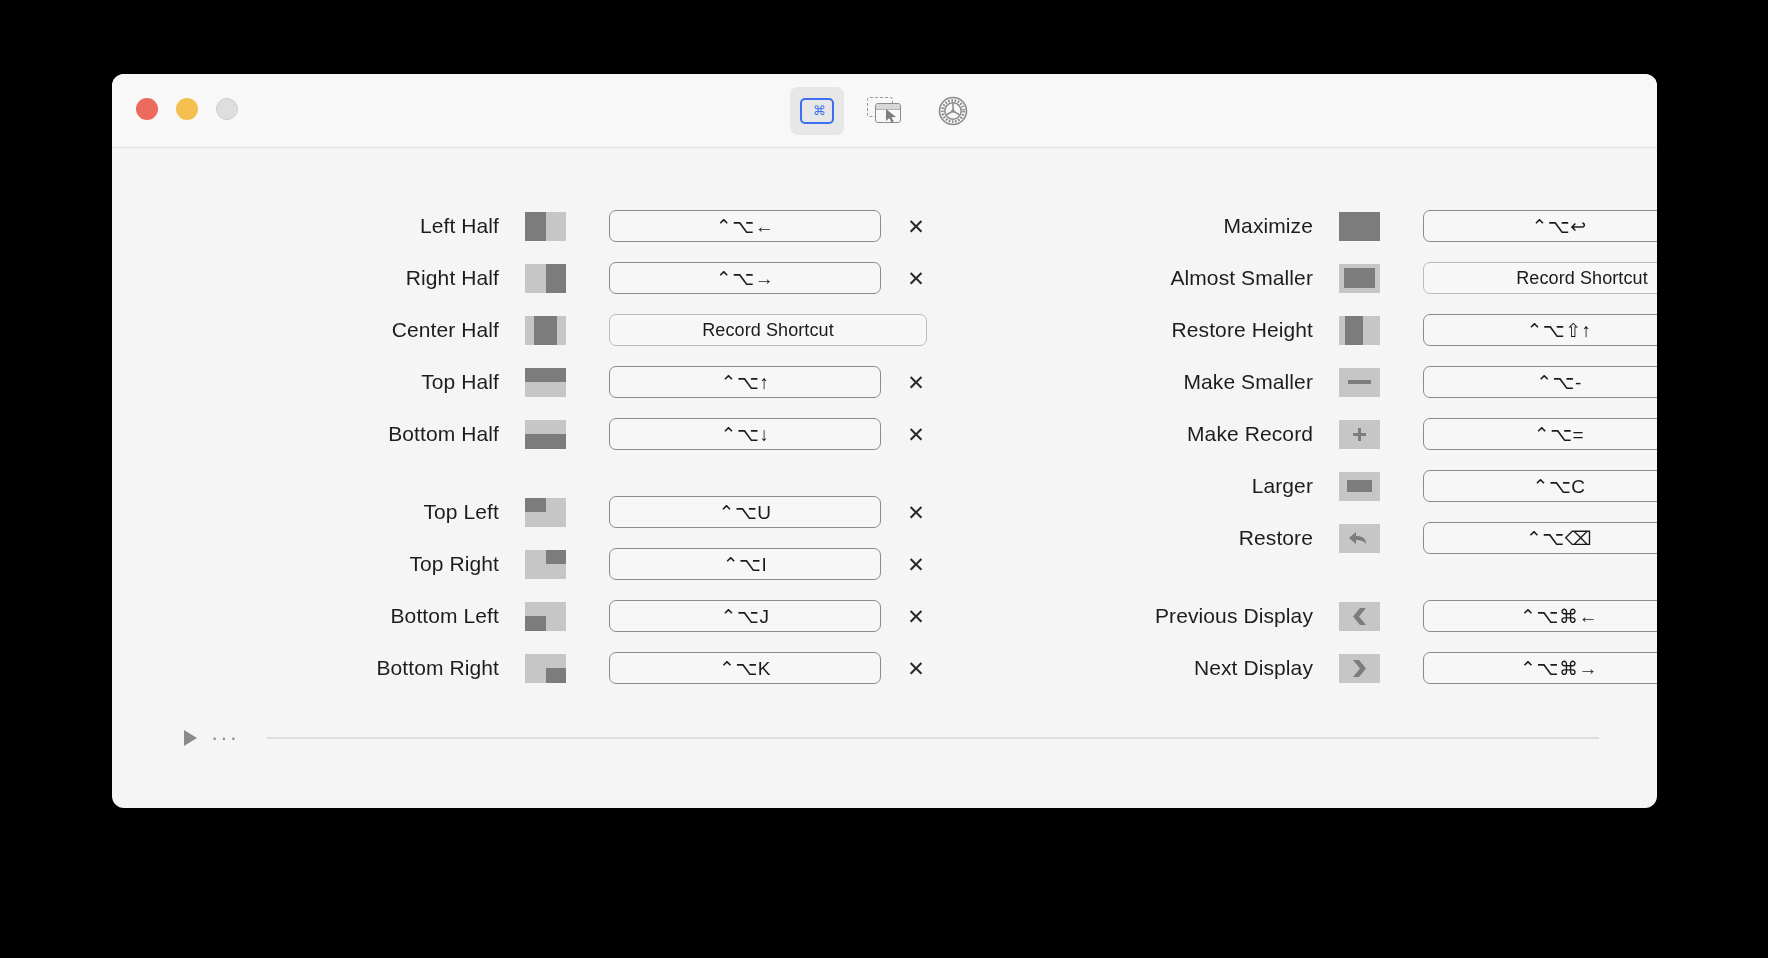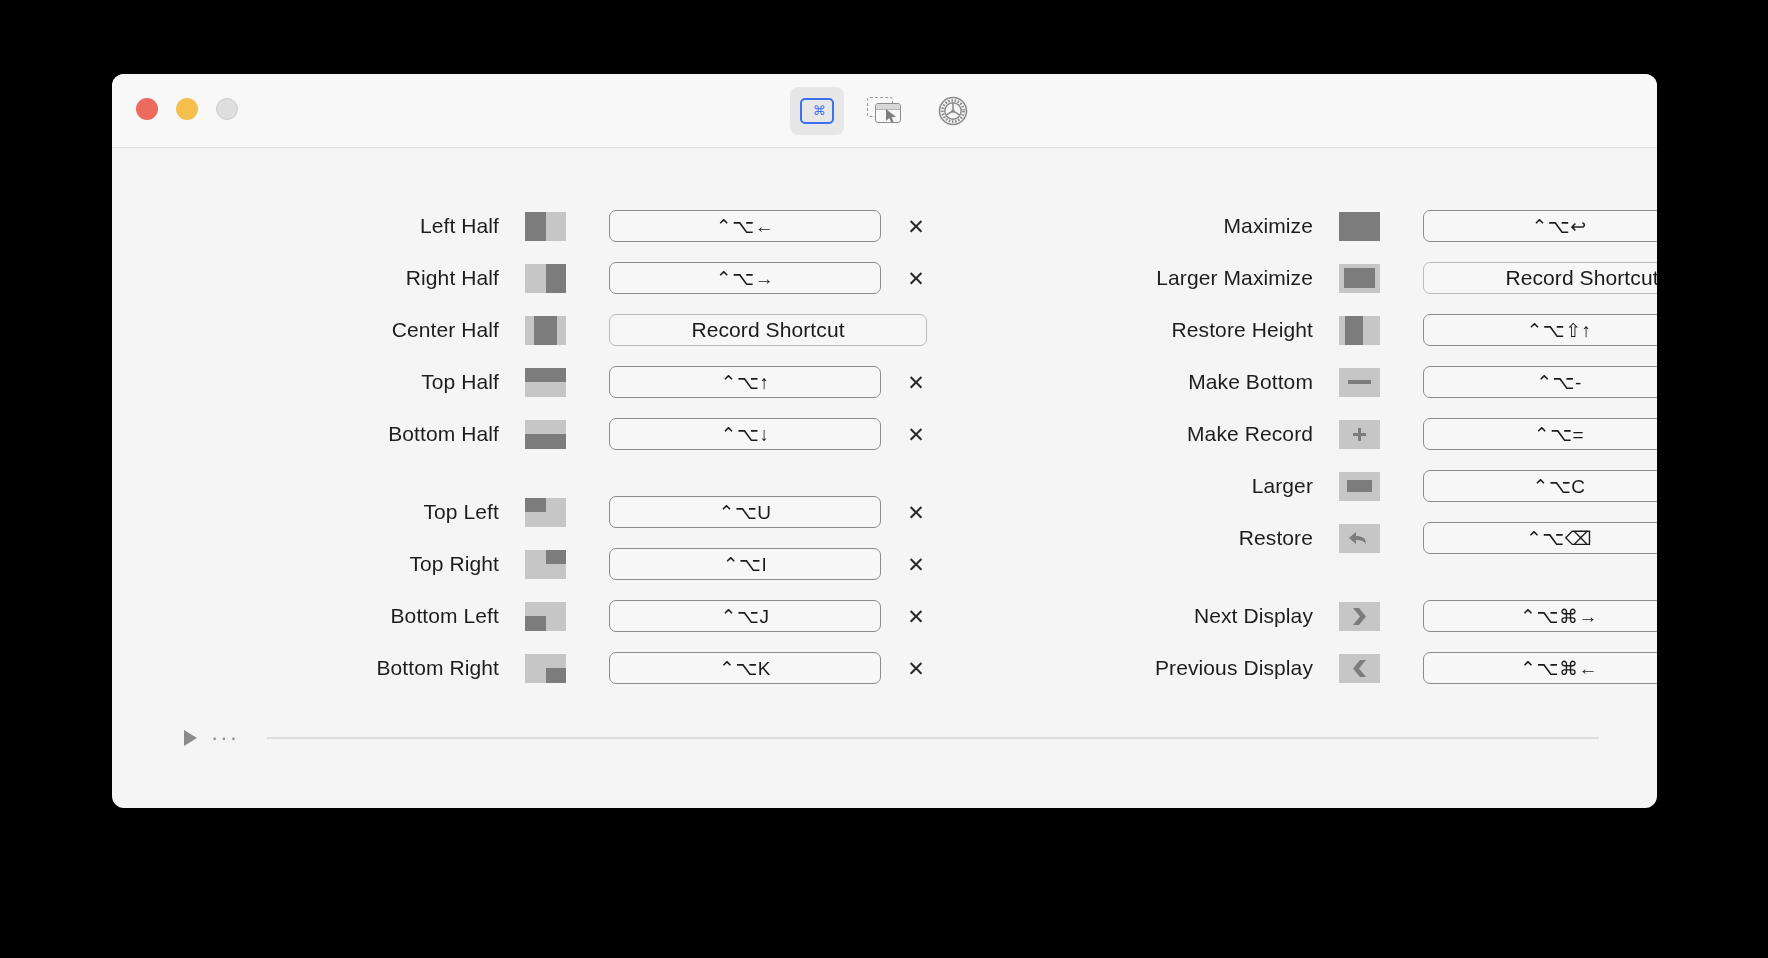--- a/index.html
+++ b/index.html
@@ -189,21 +189,21 @@
     align-items: center;
     justify-content: center;
     font-size: 19px;
     color: #1a1a1a;
     box-sizing: border-box;
     letter-spacing: 0.5px;
   }
   .shortcut.record {
     width: 318px;
     border-color: #bcbcbc;
-    font-size: 21px;
+    font-size: 18px;
     letter-spacing: 0.1px;
   }
 
   .clear-btn {
     width: 46px;
     height: 32px;
     display: flex;
     align-items: center;
     justify-content: center;
     color: #2a2a2a;
@@ -365,36 +365,36 @@
         <div class="col right" id="col-right">
             <div class="row">
               <div class="row-label">Maximize</div>
               <div class="row-icon">
                 <div class="fill" style="left: 0%; top: 0%; width: 100%; height: 100%;"></div>
               </div>
               <div class="shortcut">⌃⌥↩</div>
               <div class="clear-btn">✕</div>
             </div>
             <div class="row">
-              <div class="row-label">Larger Maximize</div>
+              <div class="row-label">Almost Smaller</div>
               <div class="row-icon">
                 <div class="fill" style="left: 12%; top: 15%; width: 76%; height: 70%;"></div>
               </div>
               <div class="shortcut record">Record Shortcut</div>
             </div>
             <div class="row">
               <div class="row-label">Restore Height</div>
               <div class="row-icon">
                 <div class="fill" style="left: 14%; top: 0%; width: 44%; height: 100%;"></div>
               </div>
               <div class="shortcut">⌃⌥⇧↑</div>
               <div class="clear-btn">✕</div>
             </div>
             <div class="row">
-              <div class="row-label">Make Bottom</div>
+              <div class="row-label">Make Smaller</div>
               <div class="row-icon">
                 <div class="fill" style="left: 22%; top: 42%; width: 56%; height: 16%;"></div>
               </div>
               <div class="shortcut">⌃⌥-</div>
               <div class="clear-btn">✕</div>
             </div>
             <div class="row">
               <div class="row-label">Make Record</div>
               <div class="row-icon">
                 <svg width="100%" height="100%" viewBox="0 0 41 29" style="display: block;">
@@ -417,37 +417,37 @@
               <div class="row-icon">
                 <svg width="100%" height="100%" viewBox="0 0 41 29" style="display: block;">
                   <path d="M17 8 L10 14 L17 20 v-4 c5 0 8 1 10 4 c0-6 -4-8 -10-8 z" fill="#7c7c7c"></path>
                 </svg>
               </div>
               <div class="shortcut">⌃⌥⌫</div>
               <div class="clear-btn">✕</div>
             </div>
             <div class="row spacer"></div>
             <div class="row">
+              <div class="row-label">Previous Display</div>
+              <div class="row-icon">
+                <svg width="100%" height="100%" viewBox="0 0 41 29" style="display: block;">
+                  <path d="M27 6 L20 14.5 L27 23 h-6 L14 14.5 L21 6 z" fill="#7c7c7c"></path>
+                </svg>
+              </div>
+              <div class="shortcut">⌃⌥⌘←</div>
+              <div class="clear-btn">✕</div>
+            </div>
+            <div class="row">
               <div class="row-label">Next Display</div>
               <div class="row-icon">
                 <svg width="100%" height="100%" viewBox="0 0 41 29" style="display: block;">
                   <path d="M14 6 L21 14.5 L14 23 h6 L27 14.5 L20 6 z" fill="#7c7c7c"></path>
                 </svg>
               </div>
               <div class="shortcut">⌃⌥⌘→</div>
-              <div class="clear-btn">✕</div>
-            </div>
-            <div class="row">
-              <div class="row-label">Previous Display</div>
-              <div class="row-icon">
-                <svg width="100%" height="100%" viewBox="0 0 41 29" style="display: block;">
-                  <path d="M27 6 L20 14.5 L27 23 h-6 L14 14.5 L21 6 z" fill="#7c7c7c"></path>
-                </svg>
-              </div>
-              <div class="shortcut">⌃⌥⌘←</div>
               <div class="clear-btn">✕</div>
             </div>
           </div>
       </div>
 
       <div class="footer">
         <div class="disclosure"></div>
         <div class="ellipsis">···</div>
         <div class="hrule"></div>
       </div>

